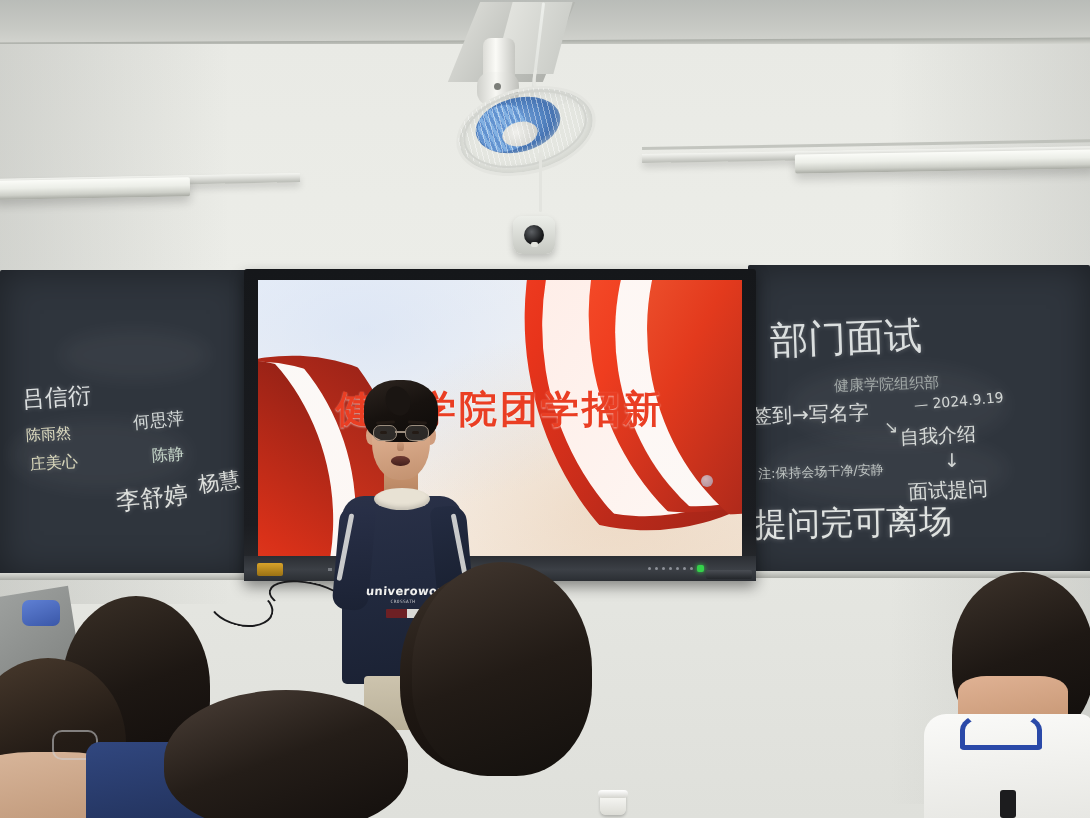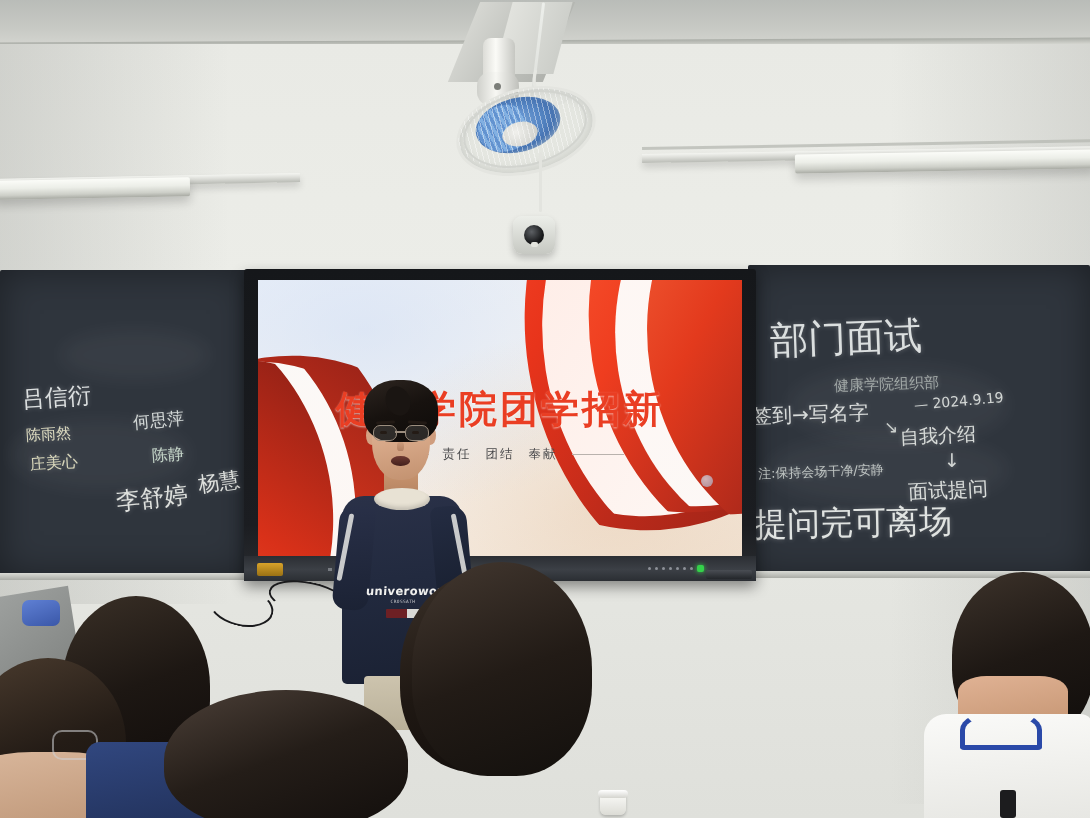--- a/index.html
+++ b/index.html
@@ -283,27 +283,20 @@
       <div class="ribbon r1"></div>
       <div class="ribbon r2"></div>
       <div class="ribbon r3"></div>
       <div class="ribbon r4"></div>
       <div class="ribbon r5"></div>
       <div class="ribbon bl1"></div>
       <div class="ribbon bl2"></div>
       <div class="ribbon bl3"></div>
 
       <div class="slide-title">健康学院团学招新</div>
-      <div class="slide-sub">
-        <span class="sub-rule"></span>
-        <span>责任</span>
-        <span>团结</span>
-        <span>奉献</span>
-        <span class="sub-rule"></span>
-      </div>
       <div class="slide-dot"></div>
     </div>
 
     <div class="screen-bezel-bottom">
       <div class="badge"></div>
       <div class="ctrl-dots2">
         <i></i>
           <i></i>
           <i></i>
           <i></i>

